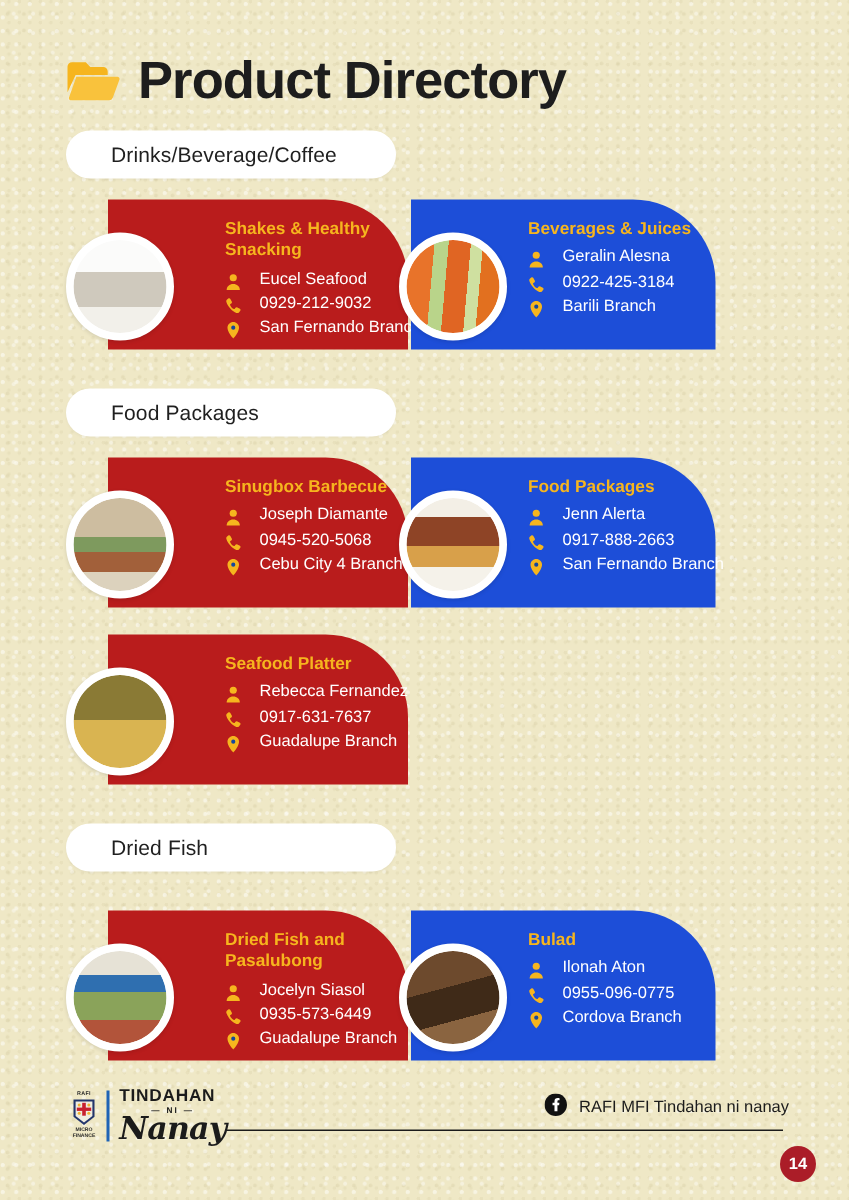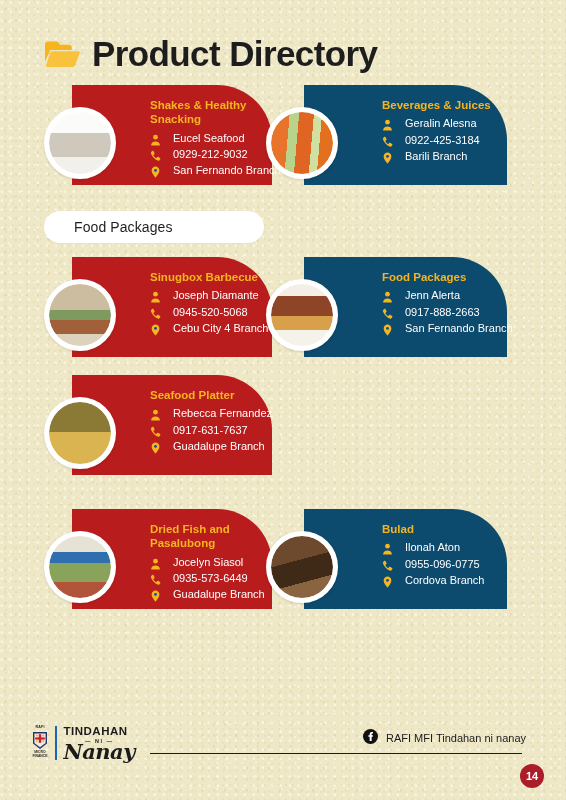--- a/index.html
+++ b/index.html
@@ -44,21 +44,21 @@
 
   
   .row{position:relative;height:108px;}
   .card{
     position:absolute;top:0;height:100px;
     border-radius:0 55px 0 0;
     box-sizing:border-box;
     padding:13px 10px 10px 78px;
   }
   .card.dark{left:72px;width:200px;background:#b91c1c;}
-  .card.blue{left:304px;width:203px;background:#0c4a6e;}
+  .card.blue{left:274px;width:203px;background:#1d4ed8;}
 
   .avatar{
     position:absolute;top:22px;width:72px;height:72px;border-radius:50%;
     background:#fff;border:5px solid #fff;box-sizing:border-box;
     overflow:hidden;z-index:5;
     box-shadow:0 1px 3px rgba(0,0,0,.12);
   }
   .avatar.left-dark{left:44px;}
   .avatar.left-blue{left:266px;}
   .avatar .img{width:100%;height:100%;border-radius:50%;display:block;}
@@ -67,21 +67,21 @@
     font-size:11.5px;font-weight:700;color:#f6b51e;line-height:1.25;
     margin:0 0 4px 0;
   }
   .card.blue .card-title{color:#f6b51e;}
   .info-line{display:flex;align-items:flex-end;gap:12px;margin-bottom:1.5px;}
   .info-line .txt{font-size:11px;color:#fff;line-height:1.35;white-space:nowrap;}
   .mini-icon{width:11px;height:12px;flex:0 0 auto;display:block;}
 
   
   .footer{position:absolute;left:0;bottom:0;width:566px;height:80px;}
-  .logo-wrap{position:absolute;left:32px;top:6px;display:flex;align-items:flex-start;gap:7px;}
+  .logo-wrap{position:absolute;left:48px;top:6px;display:flex;align-items:center;gap:7px;}
   .crest-col{display:flex;flex-direction:column;align-items:center;line-height:1;}
   .crest-top{font-size:3.6px;font-weight:700;color:#2a2a2a;letter-spacing:.2px;}
   .crest{width:16px;height:19px;display:block;margin:1px 0;}
   .crest-bot{font-size:3.4px;font-weight:700;color:#2a2a2a;text-align:center;line-height:1.15;}
   .divider-v{width:1.5px;height:34px;background:#1f63b5;}
   .brand{display:flex;flex-direction:column;line-height:1;}
   .brand-top{font-size:11.5px;font-weight:800;color:#1b1b1b;letter-spacing:.5px;}
   .brand-ni{font-size:5.5px;font-weight:700;color:#1b1b1b;letter-spacing:1.5px;text-align:center;margin:1px 0;}
   .brand-script{
     font-family:"DejaVu Serif",serif;font-style:italic;font-weight:700;
@@ -106,20 +106,23 @@
 
   <div class="header">
     <svg class="folder-icon" viewBox="0 0 36 29">
       <path d="M1 5.5a3 3 0 013-3h9.2l3 3.2h8.6a3 3 0 013 3v2.3H6.4L1 22.5z" fill="#f6b51e"></path>
       <path d="M6.9 12.2h27.4a1.4 1.4 0 011.3 1.9l-4.4 12.1a2.6 2.6 0 01-2.4 1.7H3.3a1.4 1.4 0 01-1.3-1.9l4.9-13.8z" fill="#f9c23c"></path>
     </svg>
     <h1 class="page-title">Product Directory</h1>
   </div>
 
   <div id="content">
+      <div class="section-pill" style="margin-top:16px">
+        <span>Drinks/Beverage/Coffee</span>
+      </div>
       <div class="row" style="margin-top:14px">
         <div class="avatar left-dark">
           <div class="img" style="background:linear-gradient(180deg,#fbfbfa 0 34%,#cfc9bd 34% 72%,#f2f0ea 72% 100%);background-size:cover;"></div>
         </div>
         <div class="card dark">
           <div class="card-title">Shakes &amp; Healthy Snacking</div>
           <div class="info-line">
             <svg class="mini-icon" viewBox="0 0 12 13">
               <circle cx="6" cy="3.4" r="2.6" fill="#f6b51e"></circle>
               <path d="M1.2 12.4c0-2.7 2.1-4.4 4.8-4.4s4.8 1.7 4.8 4.4z" fill="#f6b51e"></path>
@@ -244,20 +247,23 @@
             <span class="txt">0917-631-7637</span>
           </div>
           <div class="info-line">
             <svg class="mini-icon" viewBox="0 0 12 13">
               <path d="M6 .6c2.3 0 4.2 1.9 4.2 4.2 0 3-3.4 7-4.2 7.8C5.2 11.8 1.8 7.8 1.8 4.8 1.8 2.5 3.7.6 6 .6z" fill="#f6b51e"></path>
               <circle cx="6" cy="4.8" r="1.5" fill="#14479f"></circle>
             </svg>
             <span class="txt">Guadalupe Branch</span>
           </div>
         </div>
+      </div>
+      <div class="section-pill" style="margin-top:18px">
+        <span>Dried Fish</span>
       </div>
       <div class="row" style="margin-top:26px">
         <div class="avatar left-dark">
           <div class="img" style="background:linear-gradient(180deg,#e6e2d6 0 26%,#2f6fb0 26% 44%,#8aa35a 44% 74%,#b2543a 74% 100%);background-size:cover;"></div>
         </div>
         <div class="card dark">
           <div class="card-title">Dried Fish and Pasalubong</div>
           <div class="info-line">
             <svg class="mini-icon" viewBox="0 0 12 13">
               <circle cx="6" cy="3.4" r="2.6" fill="#f6b51e"></circle>

